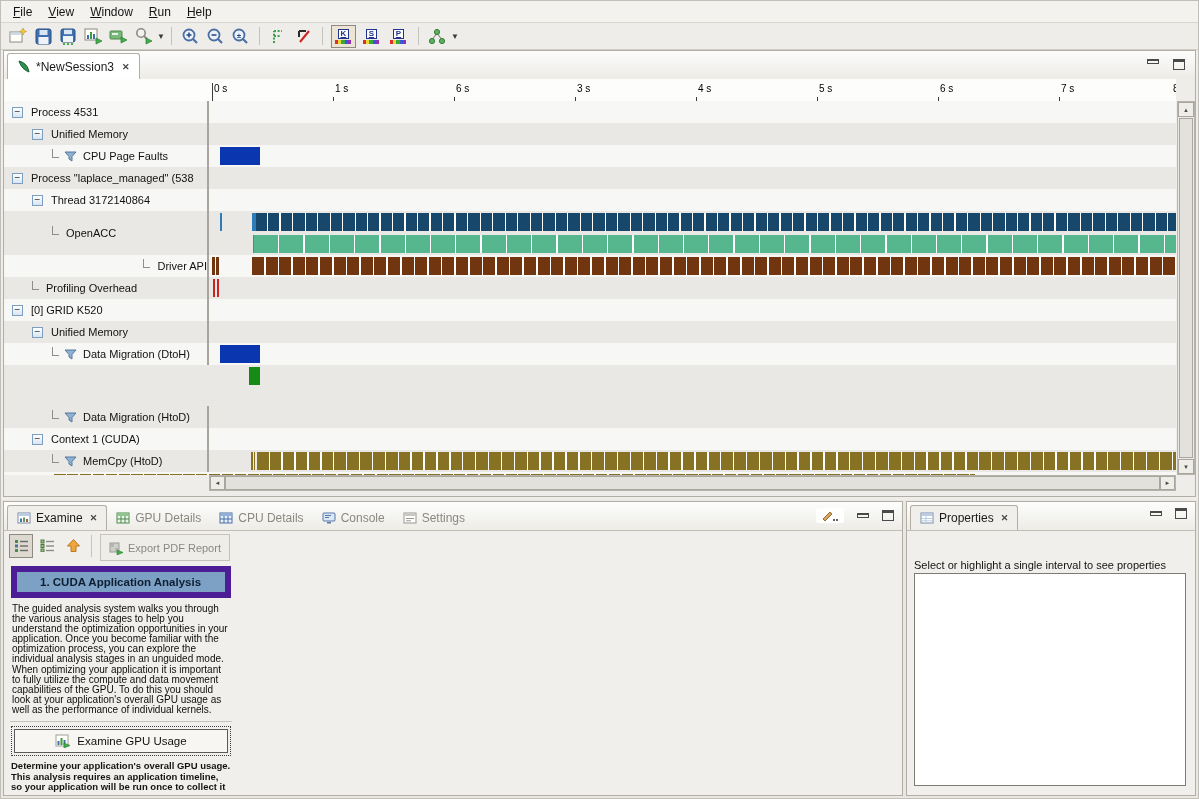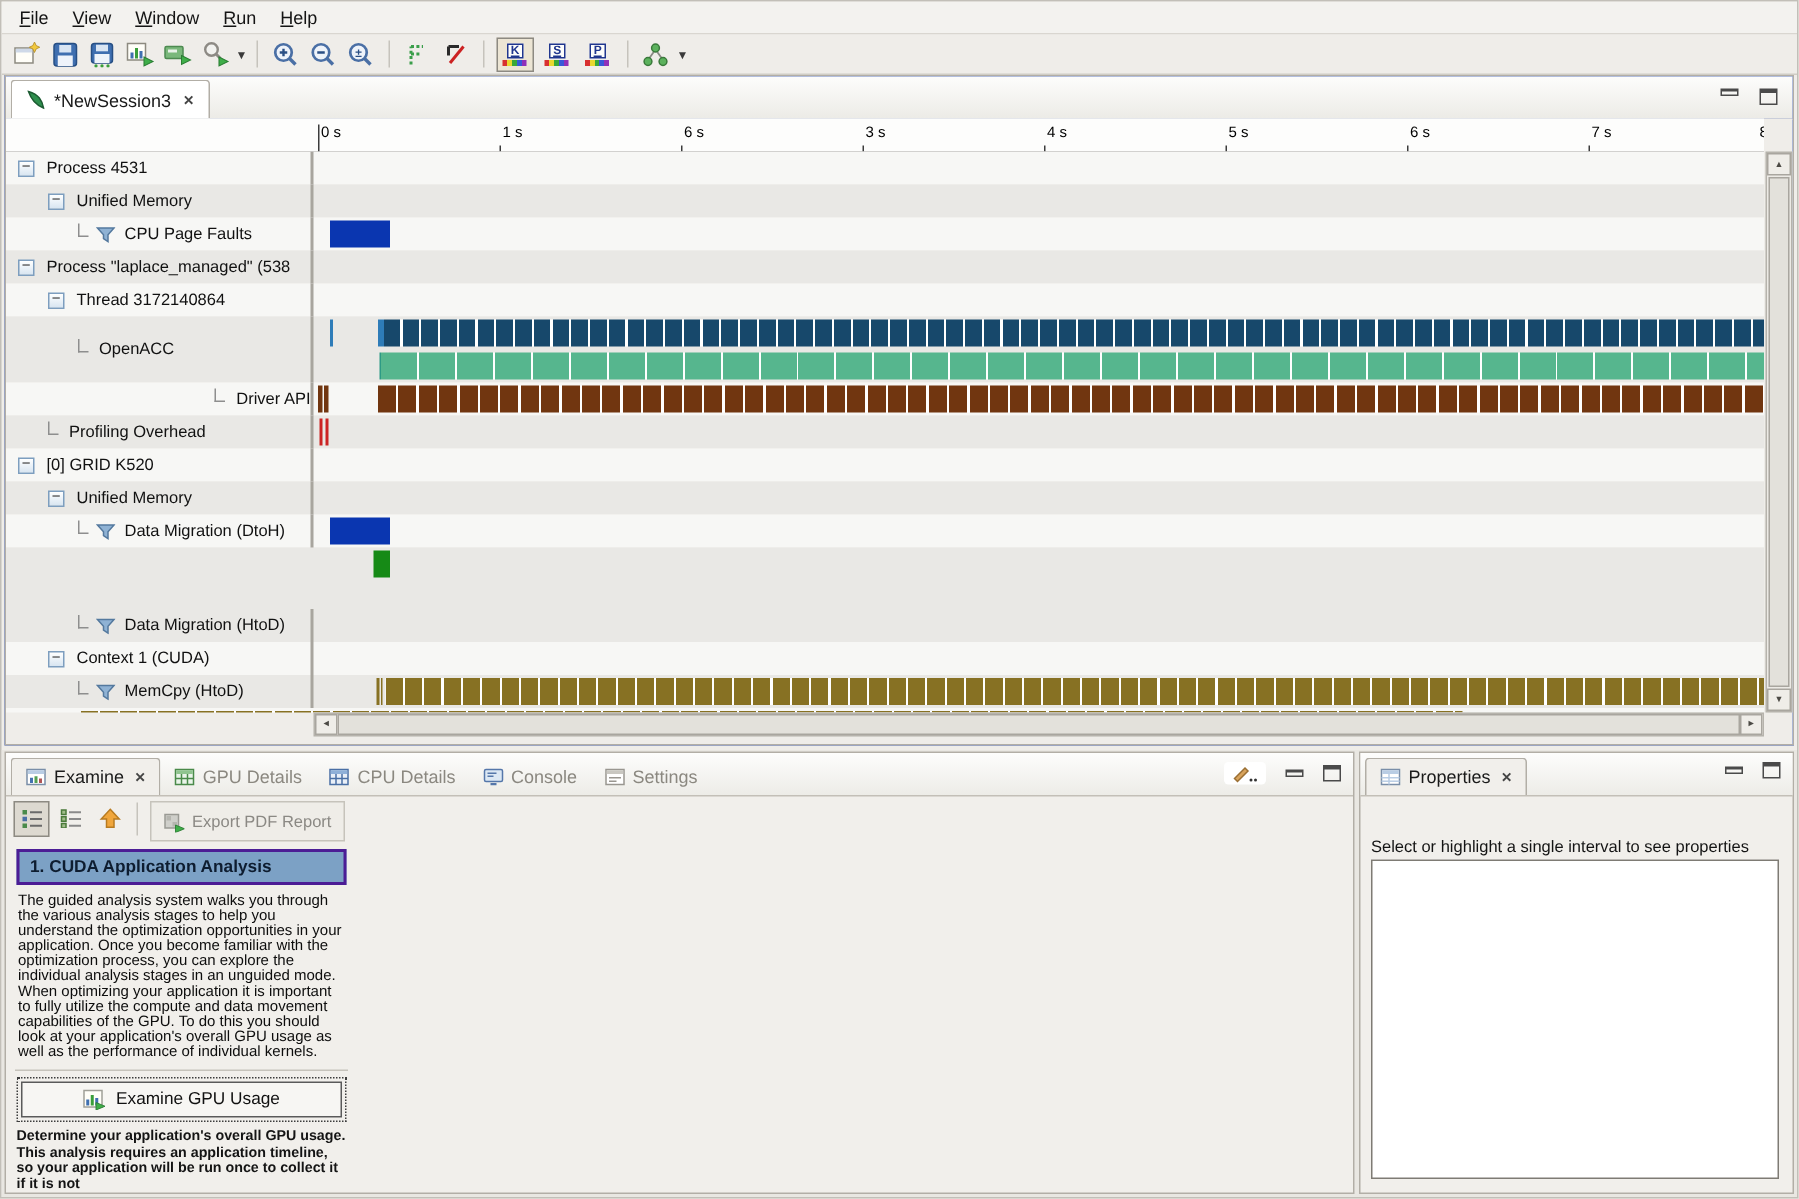--- a/index.html
+++ b/index.html
@@ -77,22 +77,22 @@
   .viewmenu{background:#fff;border-radius:3px;padding:1px 5px;display:flex;align-items:center;}
   
   .a-toolbar{position:absolute;top:28px;left:0;width:228px;height:31px;display:flex;align-items:center;padding-left:5px;box-sizing:border-box;}
   .a-btn{width:24px;height:24px;display:flex;align-items:center;justify-content:center;margin-right:2px;flex:none;box-sizing:border-box;}
   .a-btn.pressed{border:1px solid #8d8a82;background:#ddd9d0;}
   .exportbtn{position:absolute;top:32px;left:96px;width:128px;height:25px;border:1px solid #c6c3bb;background:#efede8;
     display:flex;align-items:center;justify-content:center;gap:5px;font-size:11px;color:#8b8984;}
   .a-vsep{width:1px;height:22px;background:#c6c3bc;margin:0 4px;}
   
   .a-left{position:absolute;left:6px;top:60px;width:222px;bottom:1px;overflow:hidden;}
-  .a-hdr{margin:4px 1px 5px 1px;background:#7ca1c5;border:2px solid #4c1d95;font-weight:bold;
-    font-size:11.5px;color:#0e1d30;padding:4px 7px;}
+  .a-hdr{margin:4px 1px 5px 1px;background:#7ca1c5;border:6px solid #4c1d95;font-weight:bold;
+    font-size:11.5px;color:#0e1d30;padding:4px 23px;}
   .a-body{font-size:10px;line-height:10.1px;color:#0d0d0d;padding:1px 2px;}
   .a-sep{border:none;border-top:1px solid #c6c3bb;margin:5px 0 4px 0;}
   .gpu-btn-outer{border:1px dotted #3c3c3c;padding:2px;margin:0 1px;}
   .gpu-btn{border:1px solid #5a5a5a;background:#f7f6f3;height:22px;display:flex;align-items:center;
     justify-content:center;gap:7px;font-size:11.5px;color:#111;}
   .a-note{font-size:9.5px;font-weight:bold;line-height:10.6px;color:#141414;padding:5px 1px;}
   
   .results{position:absolute;left:228px;top:30px;right:7px;bottom:5px;border:1px solid #98958d;padding:4px;}
   .results legend{font-size:10.5px;color:#141414;padding:0 2px;margin-left:2px;}
   .results-inner{position:absolute;left:6px;right:6px;top:10px;bottom:6px;background:#d9d8d2;border:1px solid #c0beb6;}

